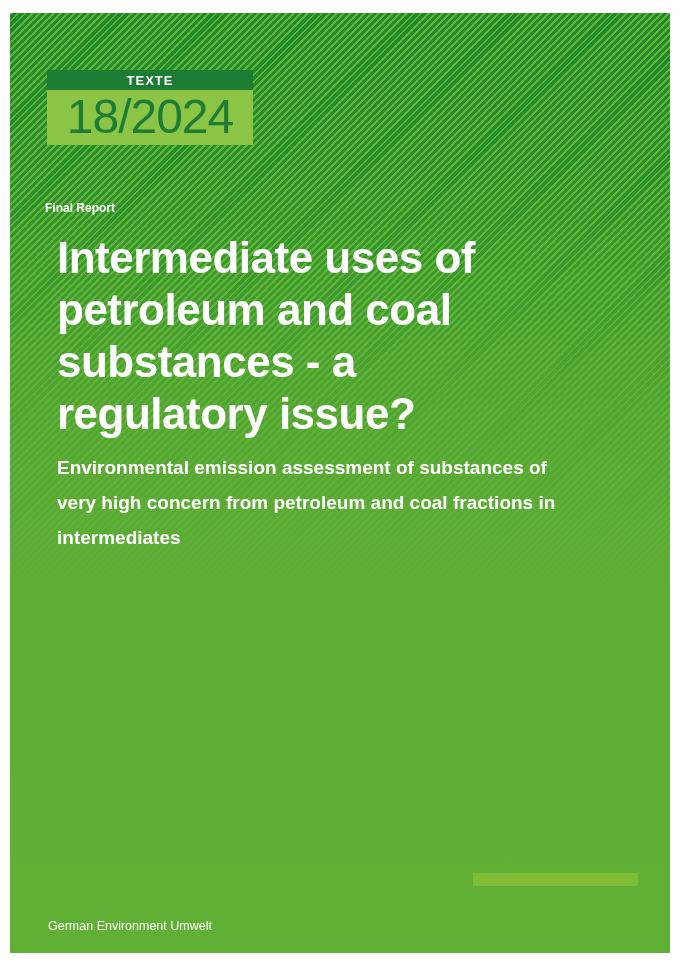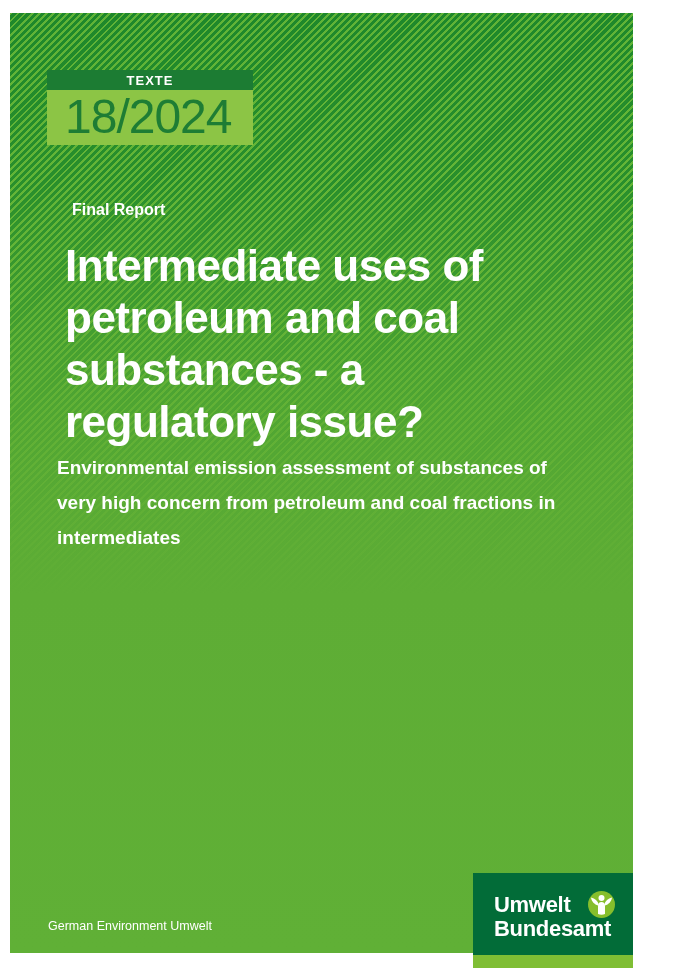--- a/index.html
+++ b/index.html
@@ -1,17 +1,17 @@
 <!DOCTYPE html>
 <html><head>
 <meta charset="utf-8">
 <style>
   html,body{margin:0;padding:0;background:#ffffff;}
   .page{
-    position:relative;width:633px;height:972px;background:#ffffff;overflow:hidden;
+    position:relative;width:685px;height:972px;background:#ffffff;overflow:hidden;
     font-family:"Liberation Sans",sans-serif;
   }
   
   .cover{
     position:absolute;left:10px;top:13px;width:660px;height:940px;
     background:linear-gradient(180deg,#1e882b 0%,#2b912c 30%,#3f9e2f 60%,#4ea631 85%,#54a932 100%);
   }
   .cover .stripes{
     position:absolute;inset:0;
     background:repeating-linear-gradient(135deg,rgba(151,214,64,0.55) 0 2px,rgba(151,214,64,0) 2px 5px);
@@ -22,25 +22,25 @@
   }
   .layer{position:absolute;inset:0;z-index:2;}
   
   .badge{position:absolute;left:37px;top:57px;width:206px;}
   .badge-bar{
     height:20px;background:#1c7c33;color:#ffffff;
     font-size:13px;font-weight:bold;letter-spacing:1px;line-height:21px;text-align:center;
   }
   .badge-year{
     height:55px;background:#8cc545;color:#1e7d34;
-    font-size:48px;font-weight:normal;line-height:54px;text-align:left;
-    padding-left:18px;box-sizing:border-box;letter-spacing:-1px;
+    font-size:48px;font-weight:normal;line-height:54px;text-align:center;
+    box-sizing:border-box;letter-spacing:-1px;
   }
   
-  .final-report{position:absolute;left:62px;top:188px;color:#ffffff;font-size:16px;font-weight:bold;text-align:center;}
+  .final-report{position:absolute;left:35px;top:188px;color:#ffffff;font-size:12px;font-weight:bold;text-align:center;}
   .title{
     position:absolute;left:47px;top:219px;width:580px;color:#ffffff;
     font-size:44px;font-weight:bold;line-height:52px;white-space:pre-line;letter-spacing:-0.5px;
   }
   .subtitle{
     position:absolute;left:47px;top:437px;width:585px;color:#ffffff;
     font-size:19px;font-weight:bold;line-height:35px;white-space:pre-line;
   }
   .footer-agency{position:absolute;left:38px;top:906px;color:#ffffff;font-size:12.5px;}
   
@@ -64,42 +64,31 @@
 
     <div class="layer">
 
       <div class="badge">
         <div class="badge-bar">TEXTE</div>
         <div class="badge-year">18/2024</div>
       </div>
 
       <div class="final-report">Final Report</div>
 
-      <h1 class="title" style="margin:8px">Intermediate uses of
+      <h1 class="title" style="margin:0">Intermediate uses of
 petroleum and coal
 substances - a
 regulatory issue?</h1>
 
       <div class="subtitle">Environmental emission assessment of substances of
 very high concern from petroleum and coal fractions in
 intermediates</div>
 
       <div class="footer-agency">German Environment Umwelt</div>
 
     </div>
   </div>
 
   <div class="logo">
-    <div class="logo-box">
-      <div class="logo-text"><span>Umwelt</span>
-<span>Bundesamt</span></div>
-      <svg class="emblem" viewBox="0 0 54 54" aria-hidden="true">
-        <circle cx="27" cy="27" r="27" fill="#86be2c"></circle>
-        <circle cx="27" cy="14" r="6" fill="#ffffff"></circle>
-        <path d="M27 22 c-4.5 0 -7 3 -7 8 l0 16 c2.2 1 4.6 1.6 7 1.6 c2.4 0 4.8 -0.6 7 -1.6 l0 -16 c0 -5 -2.5 -8 -7 -8 z" fill="#ffffff"></path>
-        <path d="M20 29 C13 27 7 21 6 13 C14 14.5 19.5 20 21.5 27 Z" fill="#ffffff"></path>
-        <path d="M34 29 C41 27 47 21 48 13 C40 14.5 34.5 20 32.5 27 Z" fill="#ffffff"></path>
-      </svg>
-    </div>
     <div class="logo-strip"></div>
   </div>
 
 </div>
 
 </body></html>

